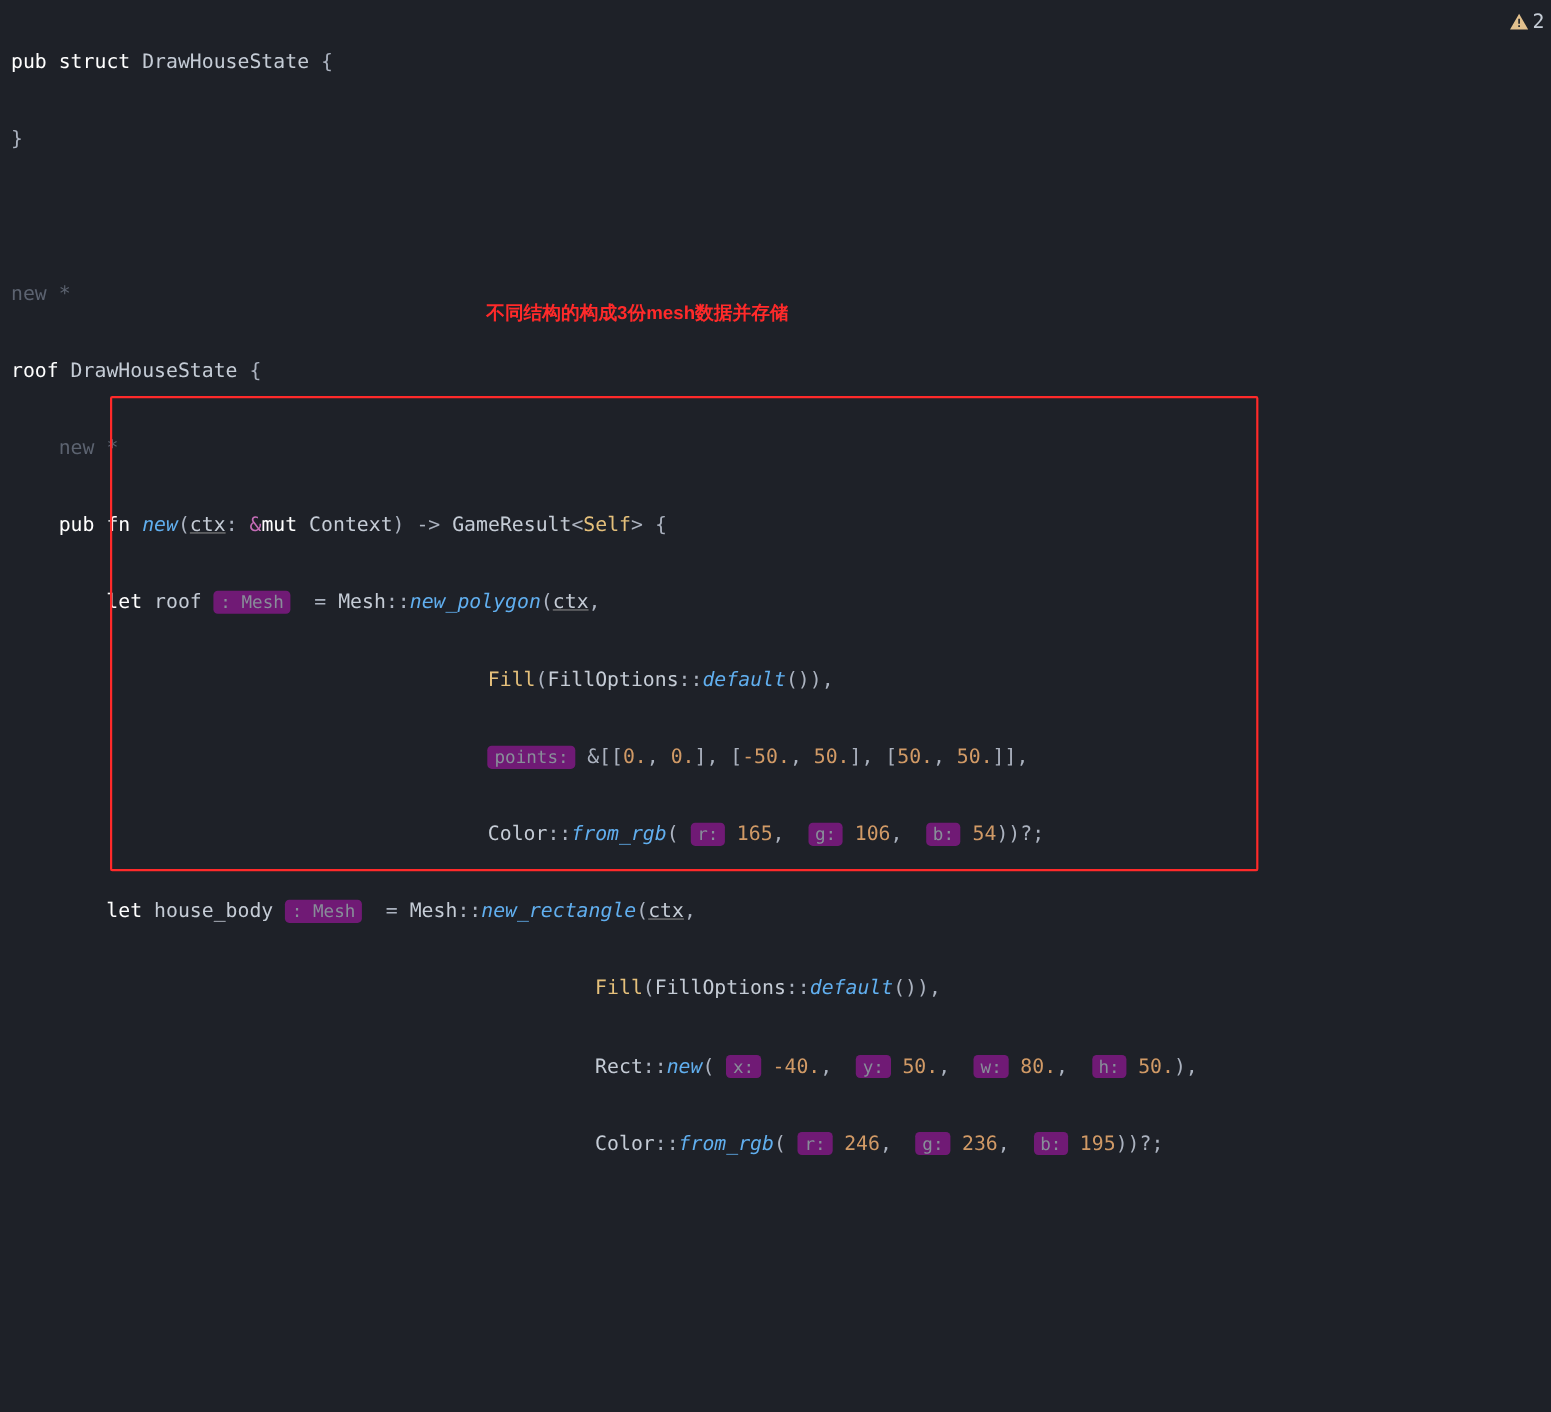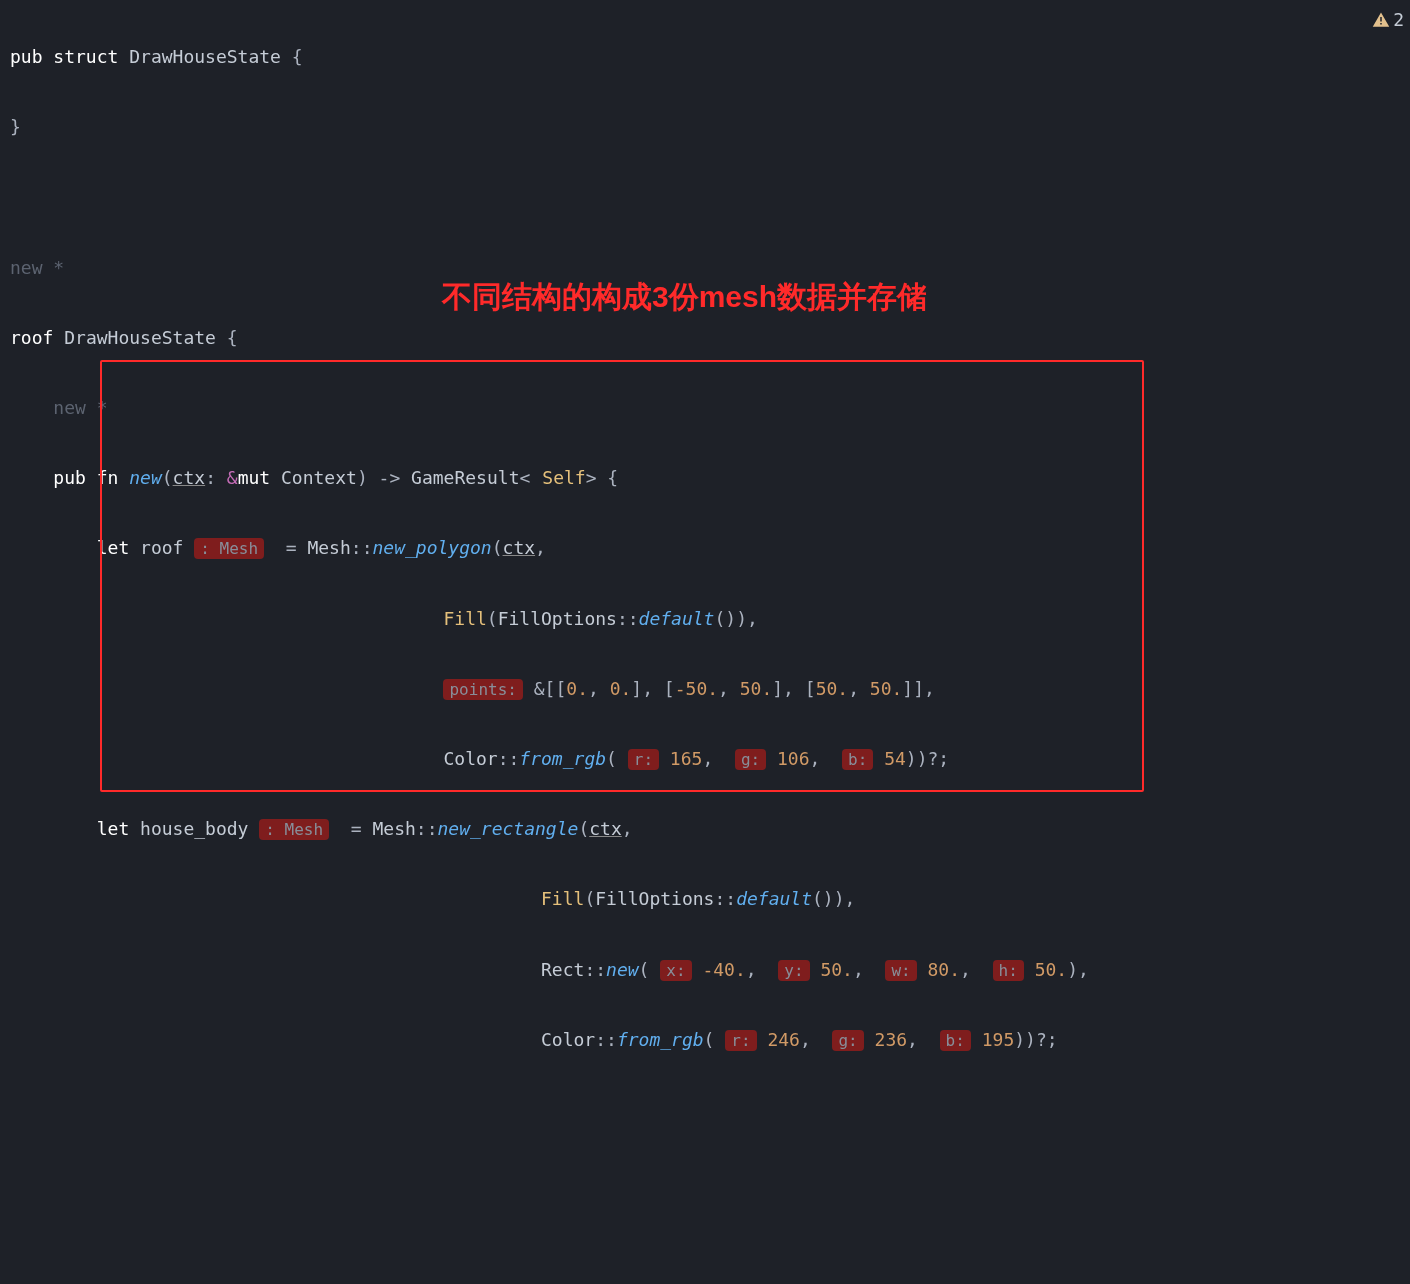--- a/index.html
+++ b/index.html
@@ -20,33 +20,33 @@
     white-space: pre;
   }
   .kw   { color: #ffffff; }            
   .ty   { color: #c5ccd6; }            
   .fn   { color: #61afef; font-style: italic; }  
   .call { color: #e5c07b; }
   .num  { color: #d19a66; }            
   .punct{ color: #abb2bf; }
   .field{ color: #e06c75; }            
   .ident{ color: #c5ccd6; }
-  .hint { background: #7f1d1d; color: #888e99; padding: 1px 6px; border-radius: 4px; font-size: 16px; }
+  .hint { background: #701a75; color: #888e99; padding: 1px 6px; border-radius: 4px; font-size: 16px; }
   .arrow{ color: #abb2bf; }
   .amp  { color: #c46cb6; }
   .u    { text-decoration: underline; text-decoration-color: #888; }
   .dim  { color: #5c6370; }
-  .type2{ color: #e5c07b; margin-left: 12px; }
+  .type2{ color: #e5c07b; }
 
   .annotation {
     position: absolute;
     color: #ff2a2a;
     font-family: "PingFang SC","Microsoft YaHei",sans-serif;
     font-weight: 700;
-    font-size: 30px;
+    font-size: 17px;
   }
   .redbox {
     position: absolute;
     border: 2px solid #ff2a2a;
     border-radius: 2px;
     pointer-events: none;
   }
 
   .warning-icon {
     position: absolute;

